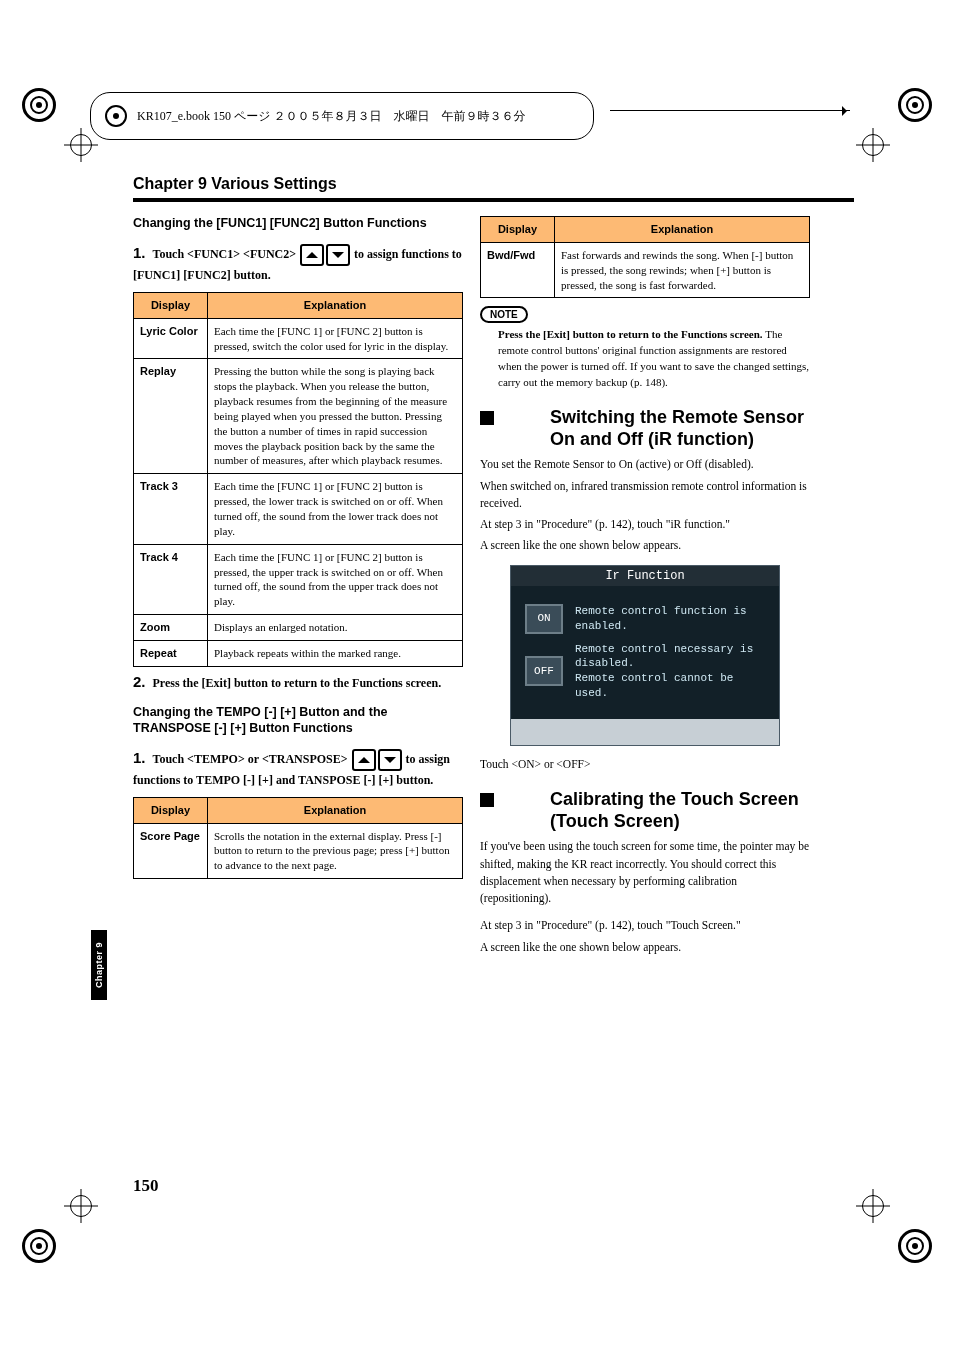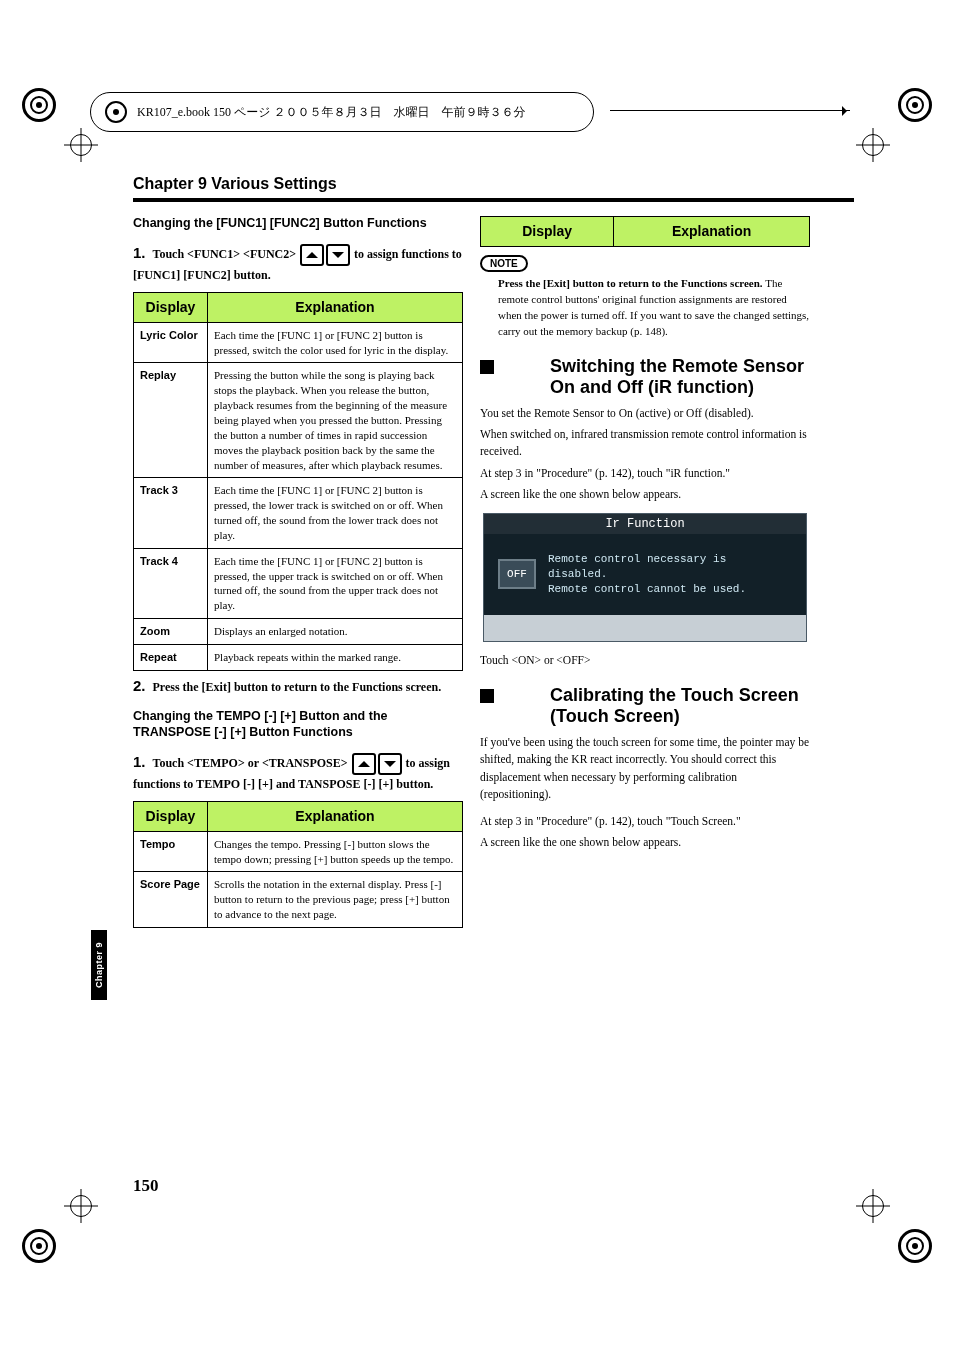--- a/index.html
+++ b/index.html
@@ -20,21 +20,21 @@
   .cross::before, .cross::after { content:""; position:absolute; background:#000; }
   .cross::before { left:50%; top:0; width:1px; height:100%; transform:translateX(-50%); }
   .cross::after  { top:50%; left:0; height:1px; width:100%; transform:translateY(-50%); }
   .cross .ring { position:absolute; inset:6px; border:1px solid #000; border-radius:50%; }
   .cross.tl { top:128px; left:64px; }
   .cross.tr { top:128px; right:64px; }
   .cross.bl { bottom:128px; left:64px; }
   .cross.br { bottom:128px; right:64px; }
 
   
-  .header-pill { position:absolute; top:92px; left:90px; right:360px; height:40px; border:1px solid #000; border-radius:20px; display:flex; align-items:center; padding:7px 14px; font-size:12px; gap:10px; }
+  .header-pill { position:absolute; top:92px; left:90px; right:360px; height:48px; border:1px solid #000; border-radius:20px; display:flex; align-items:center; padding:7px 14px; font-size:12px; gap:10px; }
   .header-pill .ring { width:22px; height:22px; border:2px solid #000; border-radius:50%; position:relative; flex:0 0 auto; }
   .header-pill .ring::after { content:""; position:absolute; inset:6px; background:#000; border-radius:50%; }
   .arrowline { position:absolute; top:110px; left:610px; width:240px; height:1px; background:#000; }
   .arrowline::after { content:""; position:absolute; right:-2px; top:-4px; border:5px solid transparent; border-left-color:#000; }
 
   
   .chap-title { position:absolute; top:175px; left:133px; font-family: Arial, Helvetica, sans-serif; font-weight:bold; font-size:16px; }
   .chap-rule  { position:absolute; top:198px; left:133px; right:100px; height:4px; background:#000; }
 
   
@@ -48,34 +48,34 @@
   .step .num { font-family: Arial, Helvetica, sans-serif; font-weight:bold; font-size:15px; margin-right:4px; }
   .step .bold { font-weight:bold; }
 
   .arrowbtn { display:inline-block; vertical-align:middle; width:24px; height:22px; border:2px solid #000; border-radius:3px; position:relative; margin:0 1px; background:#fff; }
   .arrowbtn::after { content:""; position:absolute; left:50%; top:50%; transform:translate(-50%,-50%); border:6px solid transparent; }
   .arrowbtn.up::after   { border-bottom-color:#000; margin-top:-3px; }
   .arrowbtn.down::after { border-top-color:#000;    margin-top:3px;  }
 
   table.tbl { width:100%; border-collapse:collapse; margin:8px 0 4px; }
   table.tbl th, table.tbl td { border:1px solid #000; padding:5px 6px; font-size:11px; vertical-align:top; line-height:1.35; }
-  table.tbl th { font-family: Arial, Helvetica, sans-serif; font-weight:bold; font-size:14px; text-align:center; background:#bef264; }
+  table.tbl th { font-family: Arial, Helvetica, sans-serif; font-weight:bold; font-size:11px; text-align:center; background:#fdba74; }
   table.tbl td.k { font-family: Arial, Helvetica, sans-serif; font-weight:bold; width:74px; }
 
   .note-pill { display:inline-block; border:2px solid #000; border-radius:10px; font-family: Arial, Helvetica, sans-serif; font-weight:bold; font-size:10px; padding:1px 8px; margin:4px 0 4px; }
   .note-body { font-size:11px; line-height:1.45; margin-left:18px; }
   .note-body .lead { font-weight:bold; }
 
   .sec-head { font-family: Arial, Helvetica, sans-serif; font-weight:bold; font-size:18px; line-height:1.2; margin:16px 0 6px; display:flex;gap:48px; }
   .sec-head .sq { width:14px; height:14px; background:#000; margin:4px 8px 0 0; flex:0 0 auto; }
 
   .body { font-size:11.5px; line-height:1.5; margin:4px 0; }
 
   
-  .screen { width:324px; margin:10px auto 10px; background:#eff3f6; border:1px solid #4a5a66; }
+  .screen { width:270px; margin:10px auto 10px; background:#eff3f6; border:1px solid #4a5a66; }
   .screen .titlebar { background:#222e36; color:#fff; text-align:center; font-family:"Courier New", monospace; font-size:12px; padding:3px 0; }
   .screen .panel { background:#122028; color:#cfe8f3; padding:10px; }
   .screen .row { display:flex; align-items:center; gap:12px; margin:8px 4px; font-family:"Courier New", monospace; font-size:11px; line-height:1.35; }
   .screen .btn { width:38px; height:30px; background:#3a4c58; border:2px solid #6d7e88; color:#fff; display:flex; align-items:center; justify-content:center; font-family:"Courier New", monospace; font-size:11px; flex:0 0 auto; }
   .screen .foot { height:26px; background:#c7cfd5; }
 
   
   .pagenum { position:absolute; left:133px; bottom:155px; font-family: Liberation Serif, serif; font-weight:bold; font-size:17px; }
 
   
@@ -187,39 +187,39 @@
     <span class="bold">to assign functions to TEMPO [-] [+] and TANSPOSE [-] [+] button.</span>
   </div>
 
   <table class="tbl">
     <tbody>
           <tr>
       <th>Display</th>
       <th>Explanation</th>
     </tr>
     <tr>
-            <td class="k">Tempo</td>
-            <td>Changes the tempo. Pressing [-] button slows the tempo down; pressing [+] button speeds up the tempo.</td>
-          </tr>
-    <tr>
             <td class="k">Score Page</td>
             <td>Scrolls the notation in the external display. Press [-] button to return to the previous page; press [+] button to advance to the next page.</td>
           </tr>
   </tbody>
       </table>
 </div>
 
 <div class="col right">
 
   <table class="tbl">
     <tbody>
           <tr>
       <th>Display</th>
       <th>Explanation</th>
     </tr>
+    <tr>
+            <td class="k">Bwd/Fwd</td>
+            <td>Fast forwards and rewinds the song. When [-] button is pressed, the song rewinds; when [+] button is pressed, the song is fast forwarded.</td>
+          </tr>
   </tbody>
       </table>
 
   <div class="note-pill">NOTE</div>
   <div class="note-body">
     <span class="lead">Press the [Exit] button to return to the Functions screen.</span>
     <span>The remote control buttons' original function assignments are restored when the power is turned off. If you want to save the changed settings, carry out the memory backup (p. 148).</span>
   </div>
 
   <div class="sec-head">
@@ -227,20 +227,24 @@
     <span>Switching the Remote Sensor On and Off (iR function)</span>
   </div>
   <p class="body">You set the Remote Sensor to On (active) or Off (disabled).</p>
   <p class="body">When switched on, infrared transmission remote control information is received.</p>
   <p class="body">At step 3 in "Procedure" (p. 142), touch "iR function."</p>
   <p class="body">A screen like the one shown below appears.</p>
 
   <div class="screen">
     <div class="titlebar">Ir Function</div>
     <div class="panel">
+      <div class="row">
+        <div class="btn">ON</div>
+        <div>Remote control function is enabled.</div>
+      </div>
       <div class="row">
         <div class="btn">OFF</div>
         <div style="white-space:pre-line">Remote control necessary is disabled.
 Remote control cannot be used.</div>
       </div>
     </div>
     <div class="foot"></div>
   </div>
 
   <p class="body">Touch &lt;ON&gt; or &lt;OFF&gt;</p>

